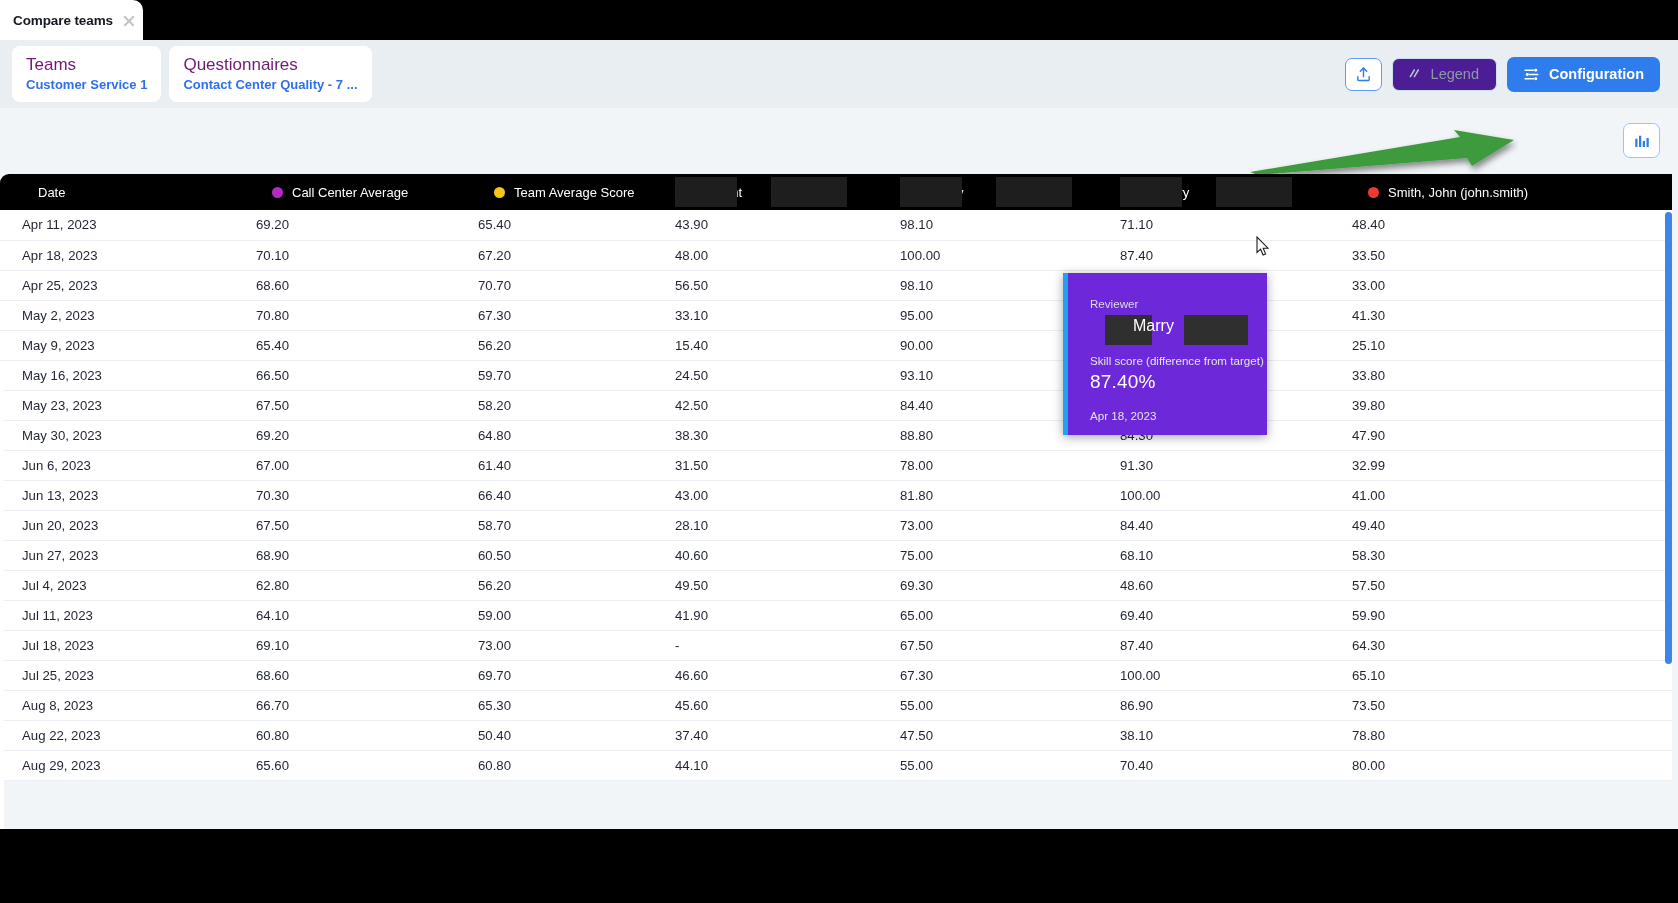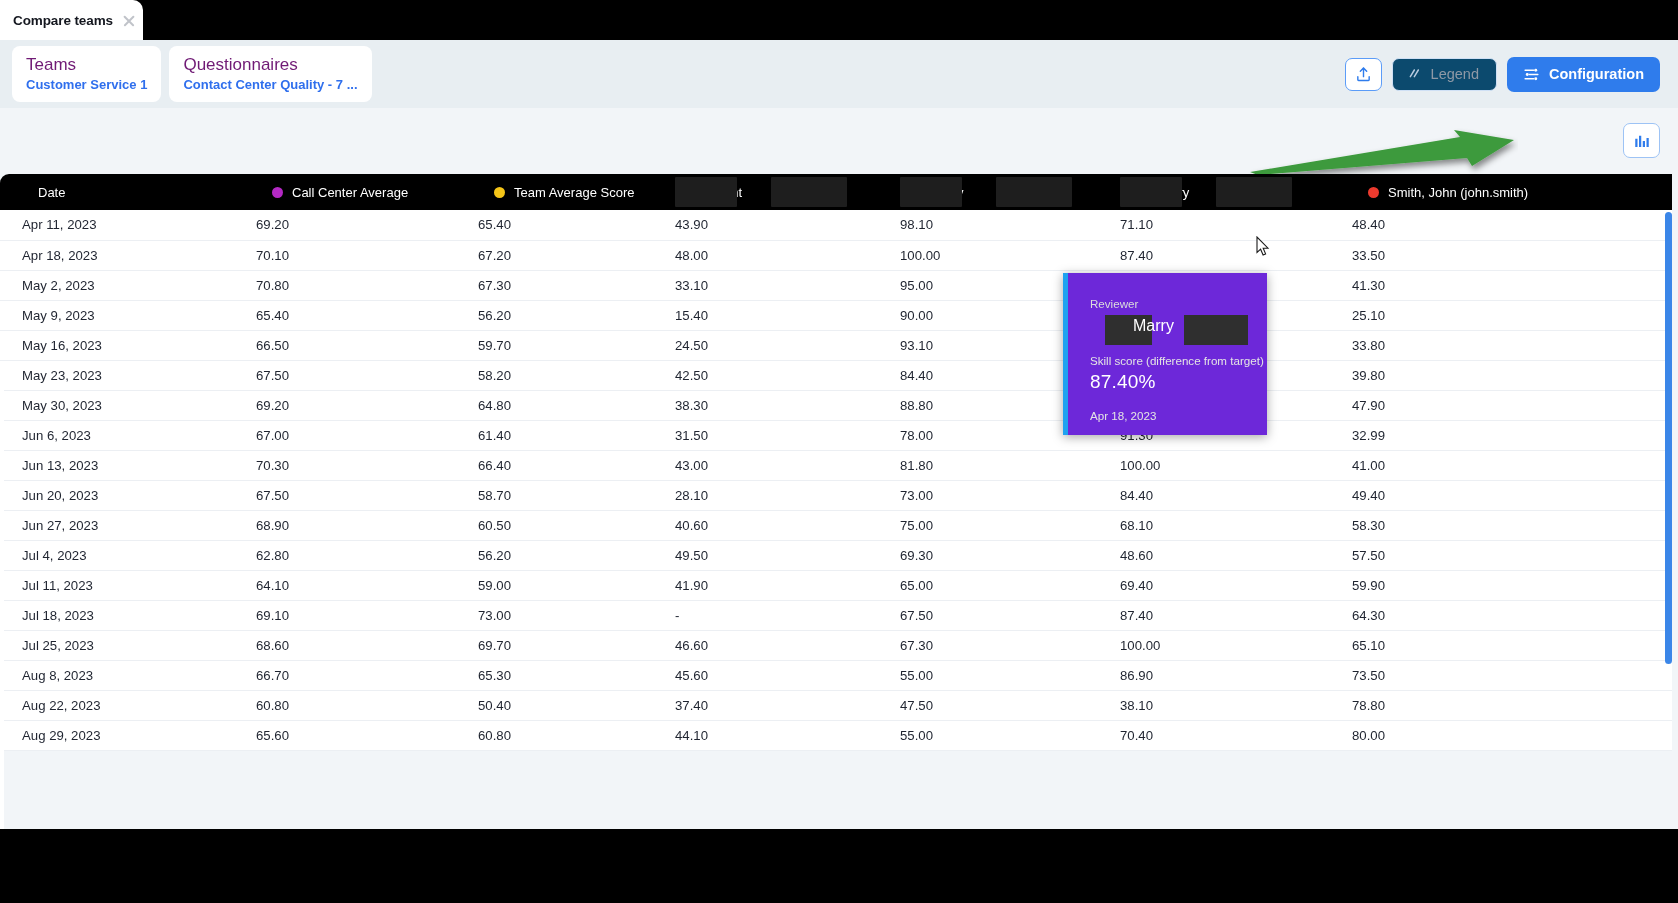--- a/index.html
+++ b/index.html
@@ -62,21 +62,21 @@
     margin-left: auto; margin-right: 18px;
     display: flex; align-items: center; gap: 10px;
   }
   .icon-btn {
     width: 37px; height: 33px; border: 1px solid #5b9cf8; border-radius: 7px;
     background: #ffffff; display: flex; align-items: center; justify-content: center;
     cursor: pointer;
   }
   .legend-btn {
     height: 33px; border: 1px solid #cfe0f5; border-radius: 7px;
-    background: #0c4a6e; color: #8e99a6; font-size: 14.5px;
+    background: #4c1d95; color: #8e99a6; font-size: 14.5px;
     display: flex; align-items: center; gap: 8px; padding: 0 17px 0 14px;
     cursor: default;
   }
   .config-btn {
     height: 35px; border-radius: 7px; background: #2f7cec; color: #fff;
     font-size: 14.5px; font-weight: bold;
     display: flex; align-items: center; gap: 9px; padding: 0 16px;
     cursor: pointer;
   }
 
@@ -323,20 +323,29 @@
           <tr>
             <td>Apr 18, 2023</td>
             <td>70.10</td>
             <td>67.20</td>
             <td>48.00</td>
             <td>100.00</td>
             <td>87.40</td>
             <td>33.50</td>
           </tr>
           <tr>
+            <td>Apr 25, 2023</td>
+            <td>68.60</td>
+            <td>70.70</td>
+            <td>56.50</td>
+            <td>98.10</td>
+            <td></td>
+            <td>33.00</td>
+          </tr>
+          <tr>
             <td>May 2, 2023</td>
             <td>70.80</td>
             <td>67.30</td>
             <td>33.10</td>
             <td>95.00</td>
             <td></td>
             <td>41.30</td>
           </tr>
           <tr>
             <td>May 9, 2023</td>

